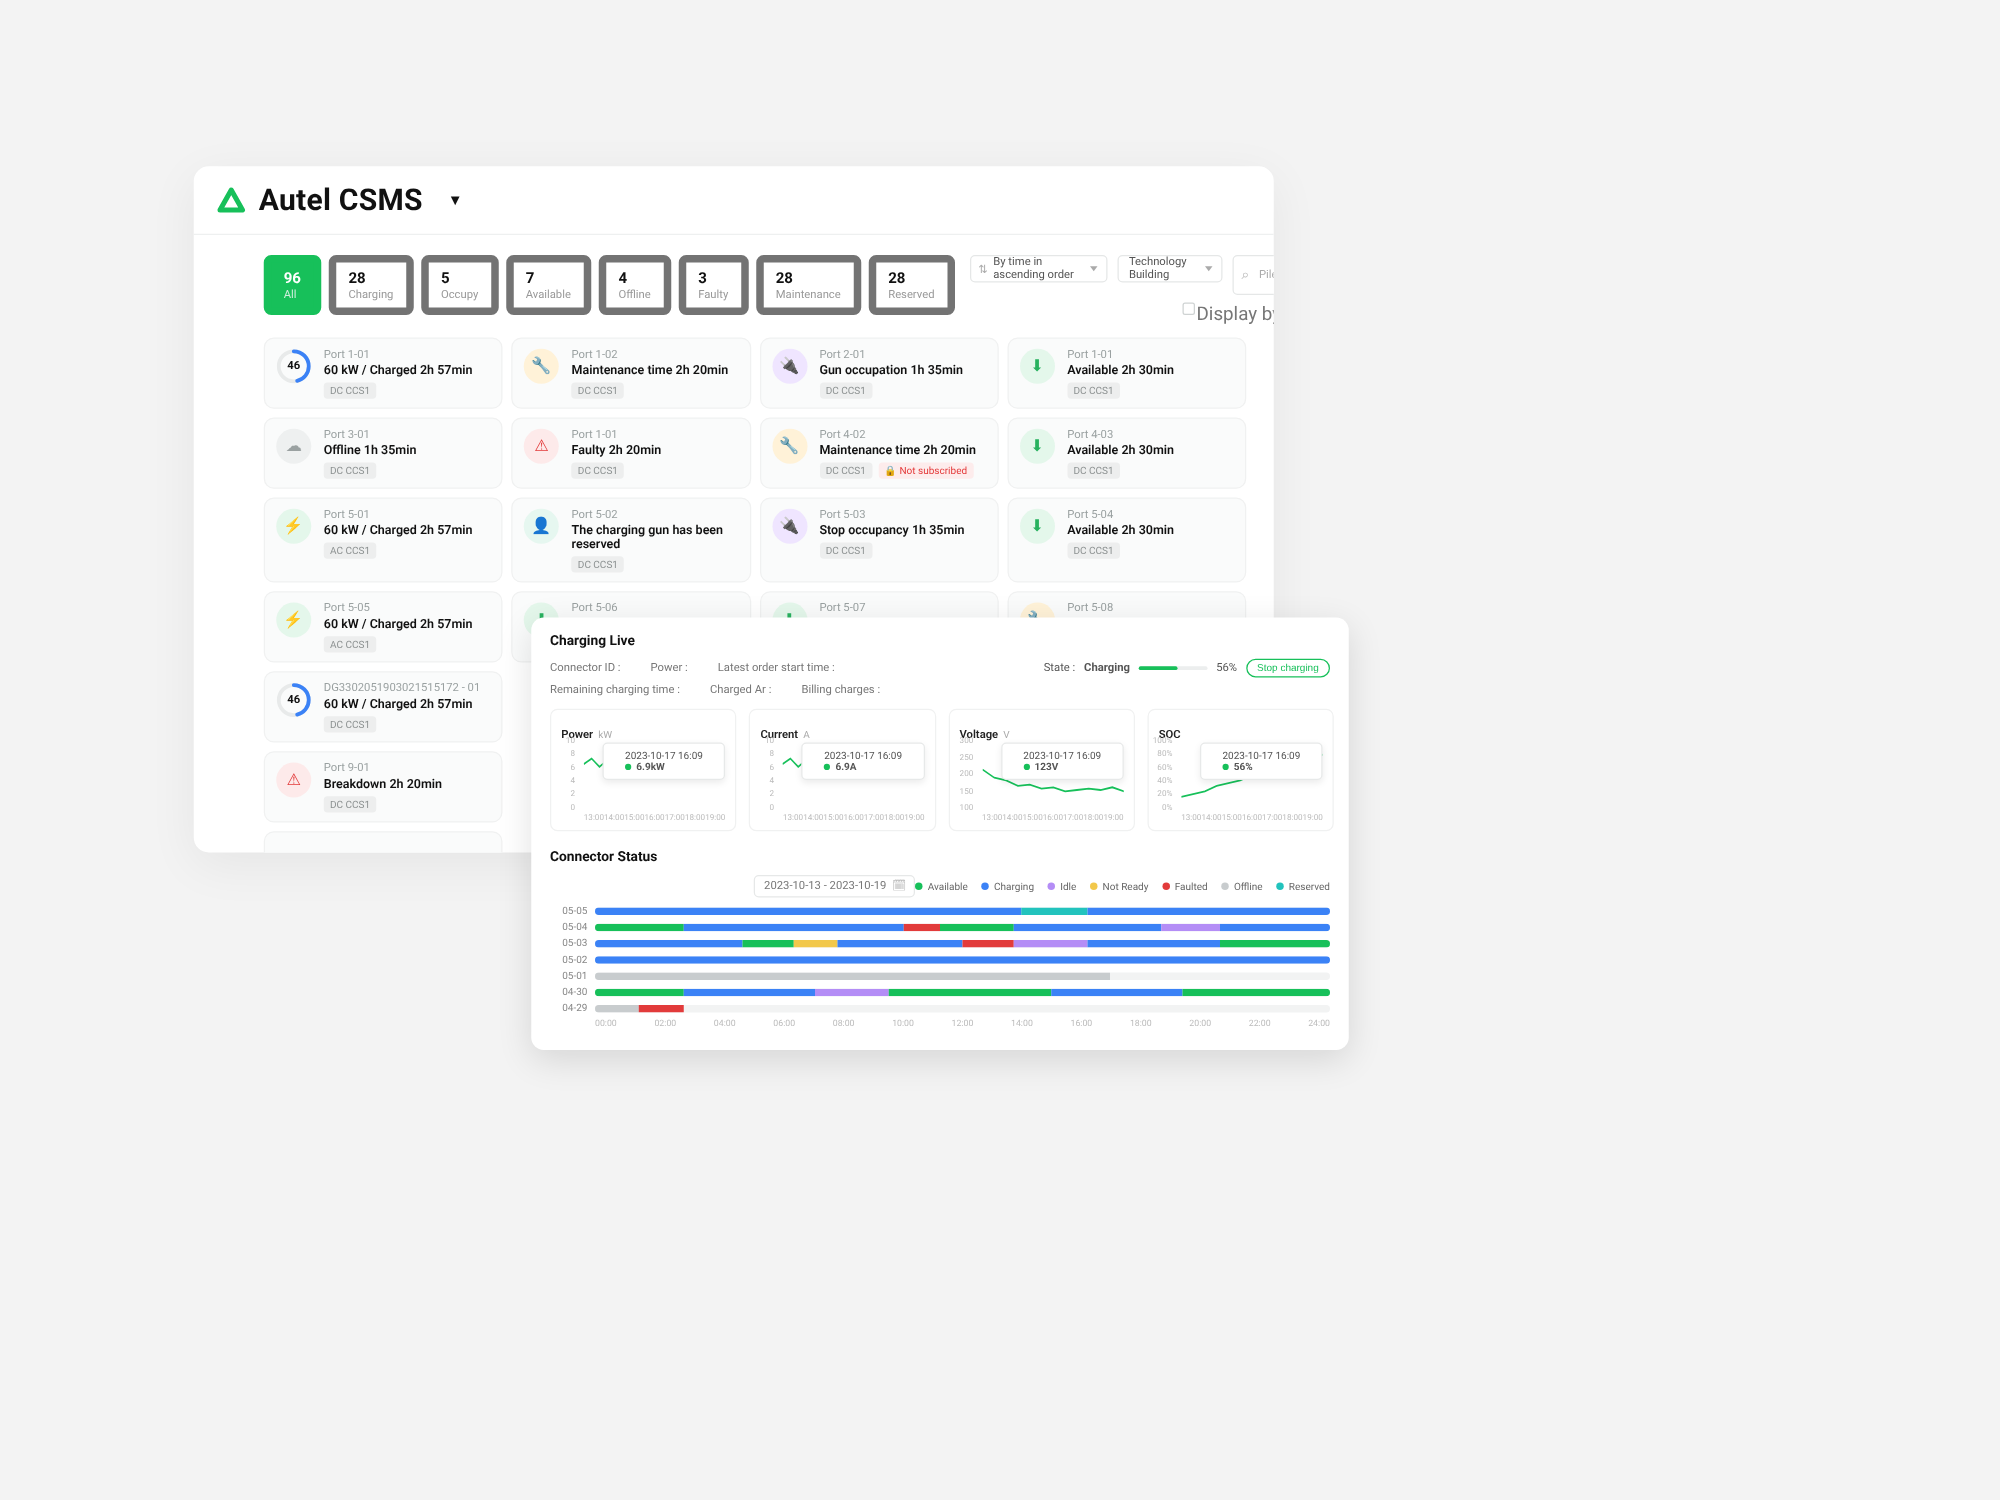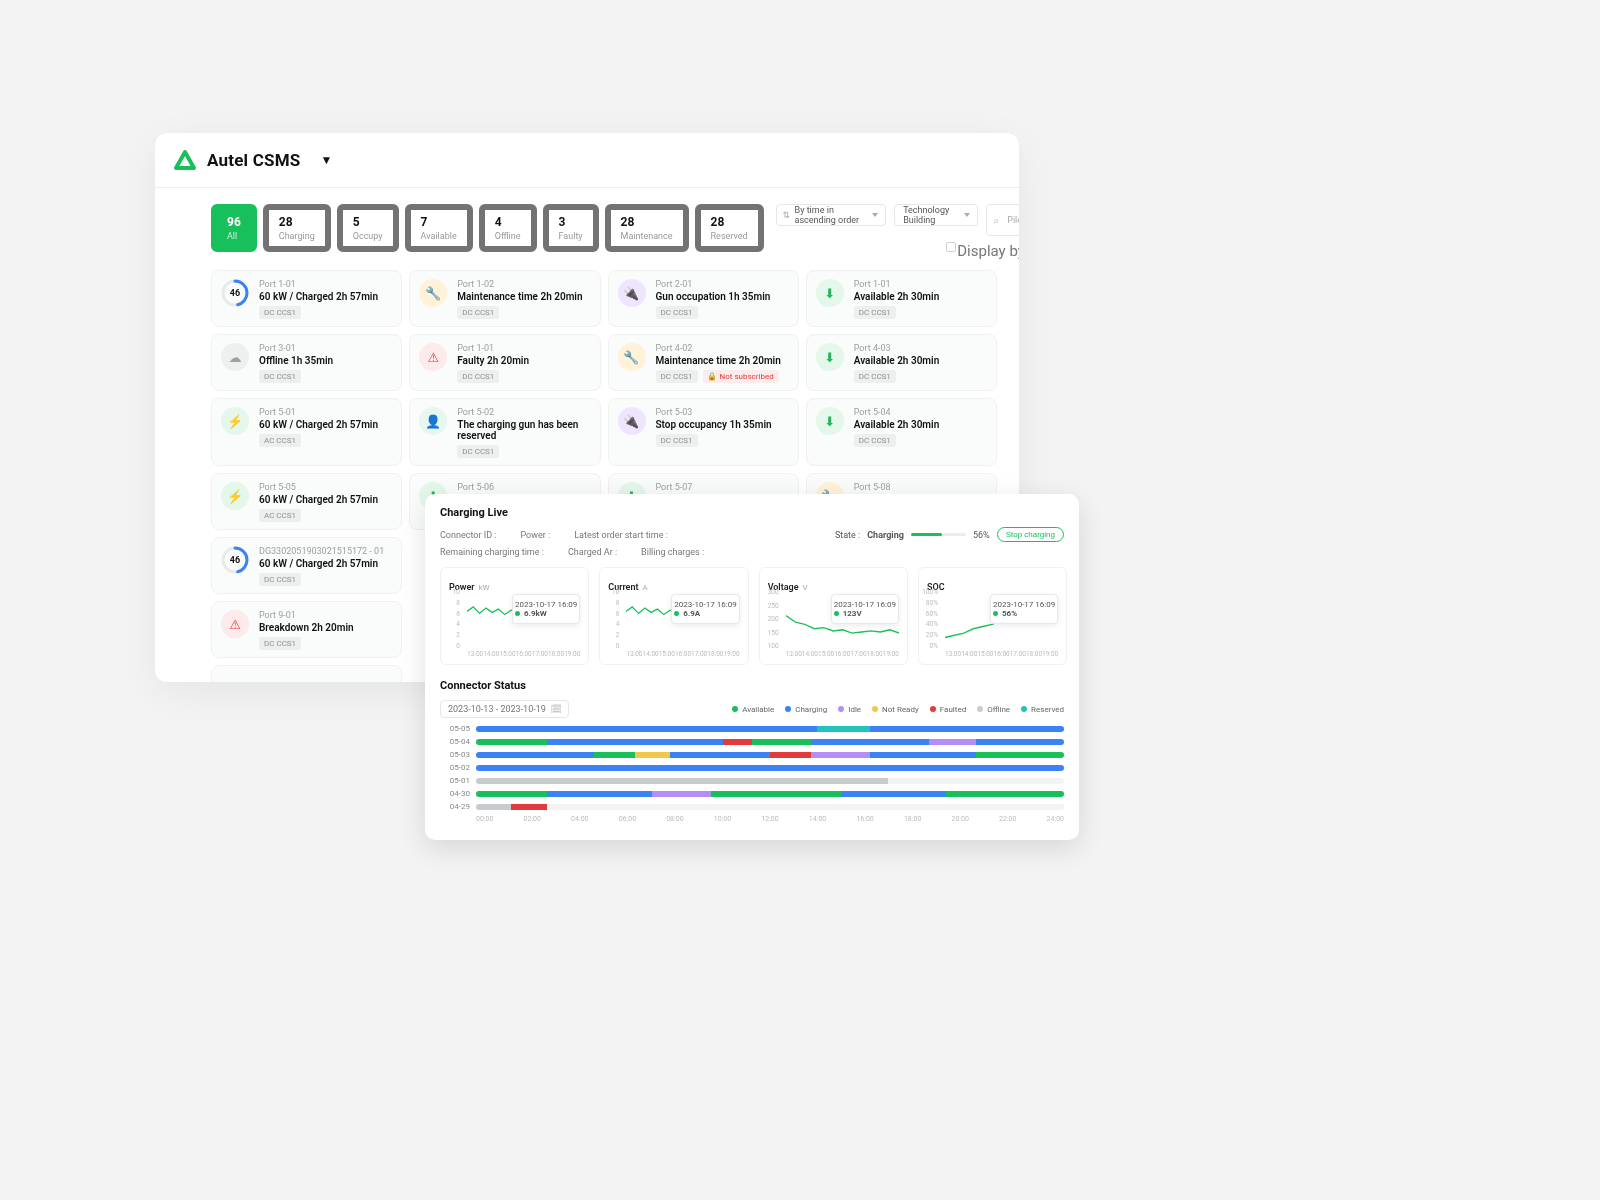--- a/index.html
+++ b/index.html
@@ -17,21 +17,21 @@
   box-shadow: 0 10px 40px rgba(0,0,0,.06);
   overflow: hidden;
 }
 
 .header {
   height: 55px; display: flex; align-items: center;
   padding: 0 22px 0 18px; border-bottom: 1px solid #eef0f0;
 }
 .logo { display:flex;align-items:center;gap:10px; }
 .logo-svg { width:24px;height:24px }
-.app-title { font-size: 17px; font-weight: 700; color:#111; letter-spacing:.2px }
+.app-title { font-size: 24px; font-weight: 700; color:#111; letter-spacing:.2px }
 .caret { margin-left:10px;font-size:12px;color:#111 }
 
 .sidebar {
   position:absolute;left:168px;top:199px;width:28px;
   display:flex;flex-direction:column;gap:30px;padding-top:7px
 }
 .sidebar-item { width:26px;height:26px;border-radius:7px;background:#eee }
 
 .content { padding: 16px 22px 0 56px; }
 .pg-title { font-size:18px;font-weight:700;margin-bottom:13px }
@@ -104,25 +104,25 @@
 .stop-btn{border:1px solid #17c05a;color:#17c05a;background:#fff;border-radius:9px;padding:2px 8px;font-size:8px}
 
 .chart-row{display:grid;grid-template-columns:repeat(4,1fr);gap:10px;margin-top:10px}
 .mini{border:1px solid #f0f1f1;border-radius:6px;padding:7px 8px 6px;min-height:92px;position:relative}
 .mini .t{font-size:9px;color:#222;font-weight:600}
 .mini .u{font-size:8px;color:#aaa;margin-left:4px;font-weight:400}
 .mini svg.spark{width:100%;height:48px;margin-top:2px}
 .mini .xax{display:flex;justify-content:space-between;font-size:6.5px;color:#bbb;margin-top:2px}
 .mini .yax{position:absolute;left:3px;top:20px;bottom:14px;display:flex;flex-direction:column;justify-content:space-between;font-size:6.5px;color:#bbb;align-items:flex-end;width:16px}
 .mini .plot{margin-left:18px}
-.tooltip-box{position:absolute;background:#fff;border:1px solid #e7e9e9;border-radius:4px;padding:5px 2px;font-size:8px;color:#555;box-shadow:0 2px 6px rgba(0,0,0,.08)}
+.tooltip-box{position:absolute;background:#fff;border:1px solid #e7e9e9;border-radius:4px;padding:5px 17px;font-size:8px;color:#555;box-shadow:0 2px 6px rgba(0,0,0,.08)}
 .tooltip-box .dot{display:inline-block;width:5px;height:5px;border-radius:50%;background:#17c05a;margin-right:4px;vertical-align:middle}
 
 .cstatus{margin-top:14px}
-.cs-head{display:flex;align-items:center;justify-content:space-between;margin-bottom:6px}
+.cs-head{display:flex;align-items:center;justify-content:flex-end;margin-bottom:6px}
 .date-pick{font-size:9px;color:#777;border:1px solid #e6e8e8;border-radius:4px;padding:3px 22px 3px 7px;position:relative}
 .date-pick::after{content:"🗓";position:absolute;right:6px;top:50%;transform:translateY(-50%);font-size:9px;color:#aaa}
 .legend{display:flex;gap:11px;font-size:8px;color:#666;align-items:center}
 .legend .li{display:flex;align-items:center;gap:4px}
 .legend .sw{width:6px;height:6px;border-radius:50%}
 
 .tl-row{display:flex;align-items:center;gap:6px;margin-bottom:4px}
 .tl-lbl{width:30px;font-size:8px;color:#888;text-align:right}
 .tl-bar{flex:1;height:6px;border-radius:3px;background:#f2f3f3;display:flex;overflow:hidden}
 .tl-seg{height:100%}

